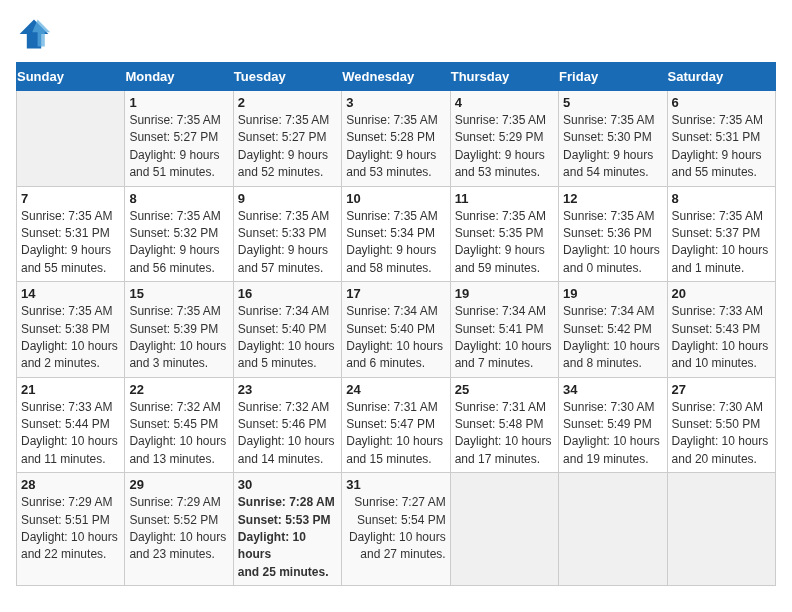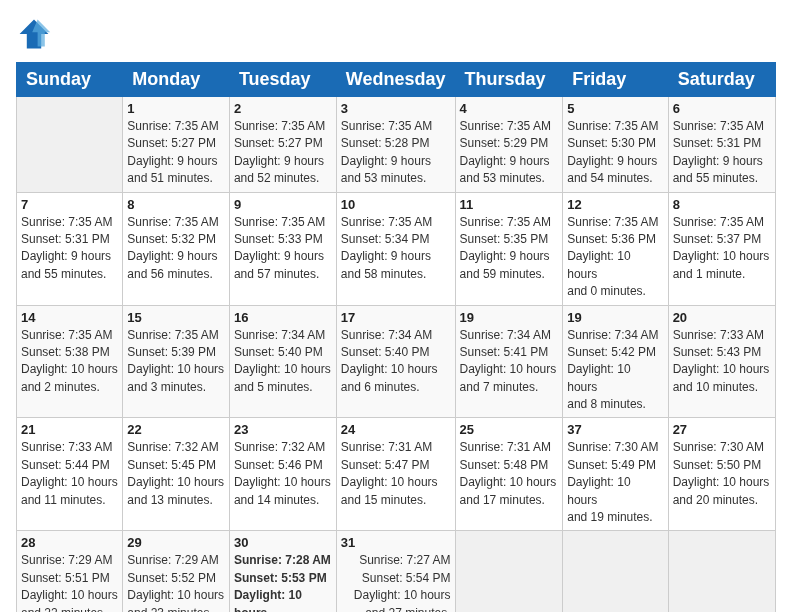--- a/index.html
+++ b/index.html
@@ -45,23 +45,23 @@
       color: #444;
     }
     table {
       width: 100%;
       border-collapse: collapse;
       font-size: 11px;
     }
     thead tr th {
       background-color: #1a6bb5;
       color: #fff;
-      padding: 6px 9px;
+      padding: 6px 0;
       text-align: left;
-      font-size: 18px;
+      font-size: 13px;
       font-weight: bold;
       border: 1px solid #1a6bb5;
     }
     tbody tr td {
       border: 1px solid #ccc;
       vertical-align: top;
       padding: 4px;
       min-height: 80px;
       width: 14.28%;
       background: #fff;
@@ -295,21 +295,21 @@
 and 15 minutes.</div>
         </td>
         <td>
           <span class="day-number">25</span>
           <div class="day-info" style="white-space: pre-line;">Sunrise: 7:31 AM
 Sunset: 5:48 PM
 Daylight: 10 hours
 and 17 minutes.</div>
         </td>
         <td>
-          <span class="day-number">37</span>
+          <span class="day-number">34</span>
           <div class="day-info" style="white-space: pre-line;">Sunrise: 7:30 AM
 Sunset: 5:49 PM
 Daylight: 10 hours
 and 19 minutes.</div>
         </td>
         <td>
           <span class="day-number">27</span>
           <div class="day-info" style="white-space: pre-line;">Sunrise: 7:30 AM
 Sunset: 5:50 PM
 Daylight: 10 hours

